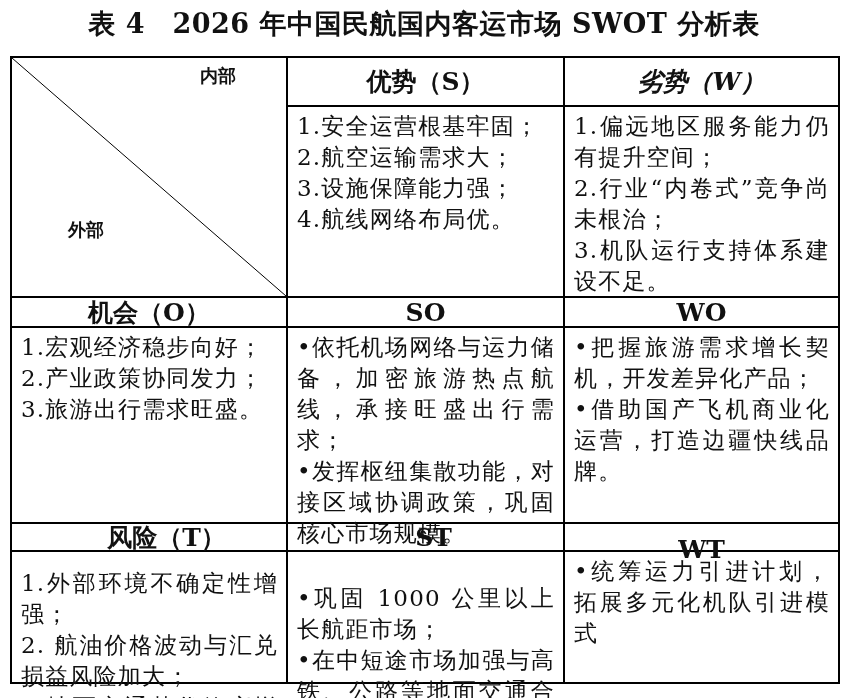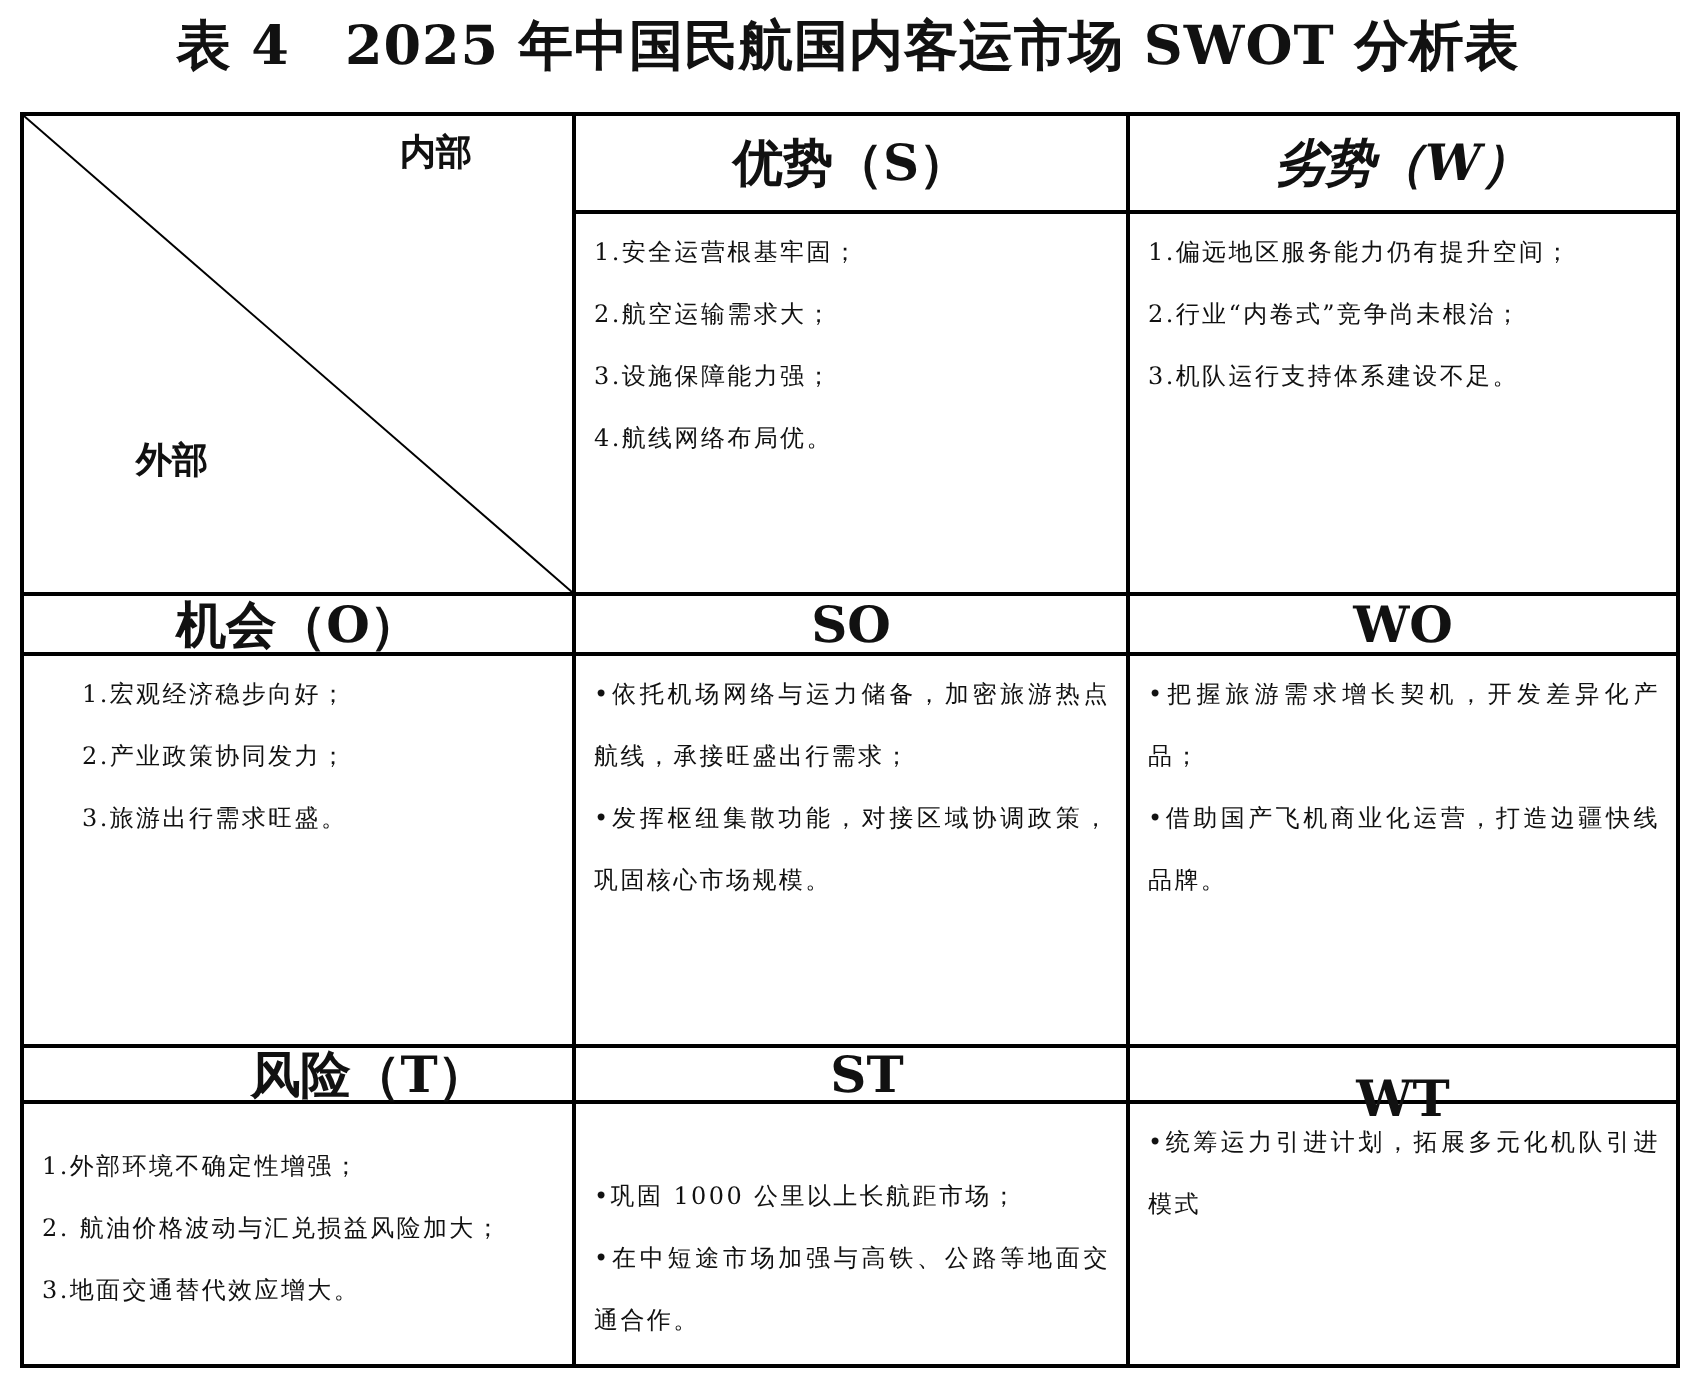--- a/index.html
+++ b/index.html
@@ -17,32 +17,32 @@
     border: 2px solid #000; box-sizing: border-box;
   }
   .cell { position: absolute; box-sizing: border-box; }
   .vline { position: absolute; width: 2px; background: #000; }
   .hline { position: absolute; height: 2px; background: #000; }
   .hdr {
     font-weight: bold; font-size: 25px; text-align: center;
     display: flex; align-items: center; justify-content: center;
   }
   .body {
-    font-size: 12px; line-height: 31px; padding: 4px 8px 4px 9px;
+    font-size: 23px; line-height: 31px; padding: 4px 8px 4px 9px;
     letter-spacing: 1.2px; text-align: justify;
   }
   .body p { margin: 0; }
   .diag { position: absolute; left: 0; top: 0; }
   .corner-in { position: absolute; font-weight: bold; font-size: 18px; }
   .corner-out { position: absolute; font-weight: bold; font-size: 18px; }
 </style>
 </head>
 <body>
 
-<div class="title">表 4　2025 年中国民航国内客运市场 SWOT 分析表</div>
+<div class="title">表 4　2026 年中国民航国内客运市场 SWOT 分析表</div>
 
 <div class="tbl">
 
   <div class="vline" style="left:274px; top:0; height:624px;"></div>
   <div class="vline" style="left:551px; top:0; height:624px;"></div>
 
   <div class="hline" style="left:274px; top:47px; width:552px;"></div>
   <div class="hline" style="left:0; top:238px; width:826px;"></div>
   <div class="hline" style="left:0; top:268px; width:826px;"></div>
   <div class="hline" style="left:0; top:464px; width:826px;"></div>
@@ -68,35 +68,35 @@
   <div class="cell body" style="left:553px; top:49px; width:273px; height:189px;">
     <p>1.偏远地区服务能力仍有提升空间；</p>
     <p>2.行业“内卷式”竞争尚未根治；</p>
     <p>3.机队运行支持体系建设不足。</p>
   </div>
 
   <div class="cell hdr" style="left:0; top:240px; width:274px; height:28px;">机会（O）</div>
   <div class="cell hdr" style="left:276px; top:240px; width:275px; height:28px;">SO</div>
   <div class="cell hdr" style="left:553px; top:240px; width:273px; height:28px;">WO</div>
 
-  <div class="cell body" style="left:0; top:270px; width:274px; height:194px;margin-left:20px;">
+  <div class="cell body" style="left:0; top:270px; width:274px; height:194px;">
     <p>1.宏观经济稳步向好；</p>
     <p>2.产业政策协同发力；</p>
     <p>3.旅游出行需求旺盛。</p>
   </div>
   <div class="cell body" style="left:276px; top:270px; width:275px; height:194px;">
     <p>•依托机场网络与运力储备，加密旅游热点航线，承接旺盛出行需求；</p>
     <p>•发挥枢纽集散功能，对接区域协调政策，巩固核心市场规模。</p>
   </div>
   <div class="cell body" style="left:553px; top:270px; width:273px; height:194px;">
     <p>•把握旅游需求增长契机，开发差异化产品；</p>
     <p>•借助国产飞机商业化运营，打造边疆快线品牌。</p>
   </div>
 
-  <div class="cell hdr" style="left:18px; top:466px; width:274px; height:26px;padding-left:35px;">风险（T）</div>
+  <div class="cell hdr" style="left:0; top:466px; width:274px; height:26px;padding-left:35px;">风险（T）</div>
   <div class="cell hdr" style="left:284px; top:466px; width:275px; height:26px;">ST</div>
   <div class="cell hdr" style="left:553px; top:466px; width:273px; height:26px;margin-top:12px;">WT</div>
 
   <div class="cell body" style="left:0; top:506px; width:274px; height:145px;">
     <p>1.外部环境不确定性增强；</p>
     <p>2. 航油价格波动与汇兑损益风险加大；</p>
     <p>3.地面交通替代效应增大。</p>
   </div>
   <div class="cell body" style="left:276px; top:521px; width:275px; height:130px;">
     <p>•巩固 1000 公里以上长航距市场；</p>

